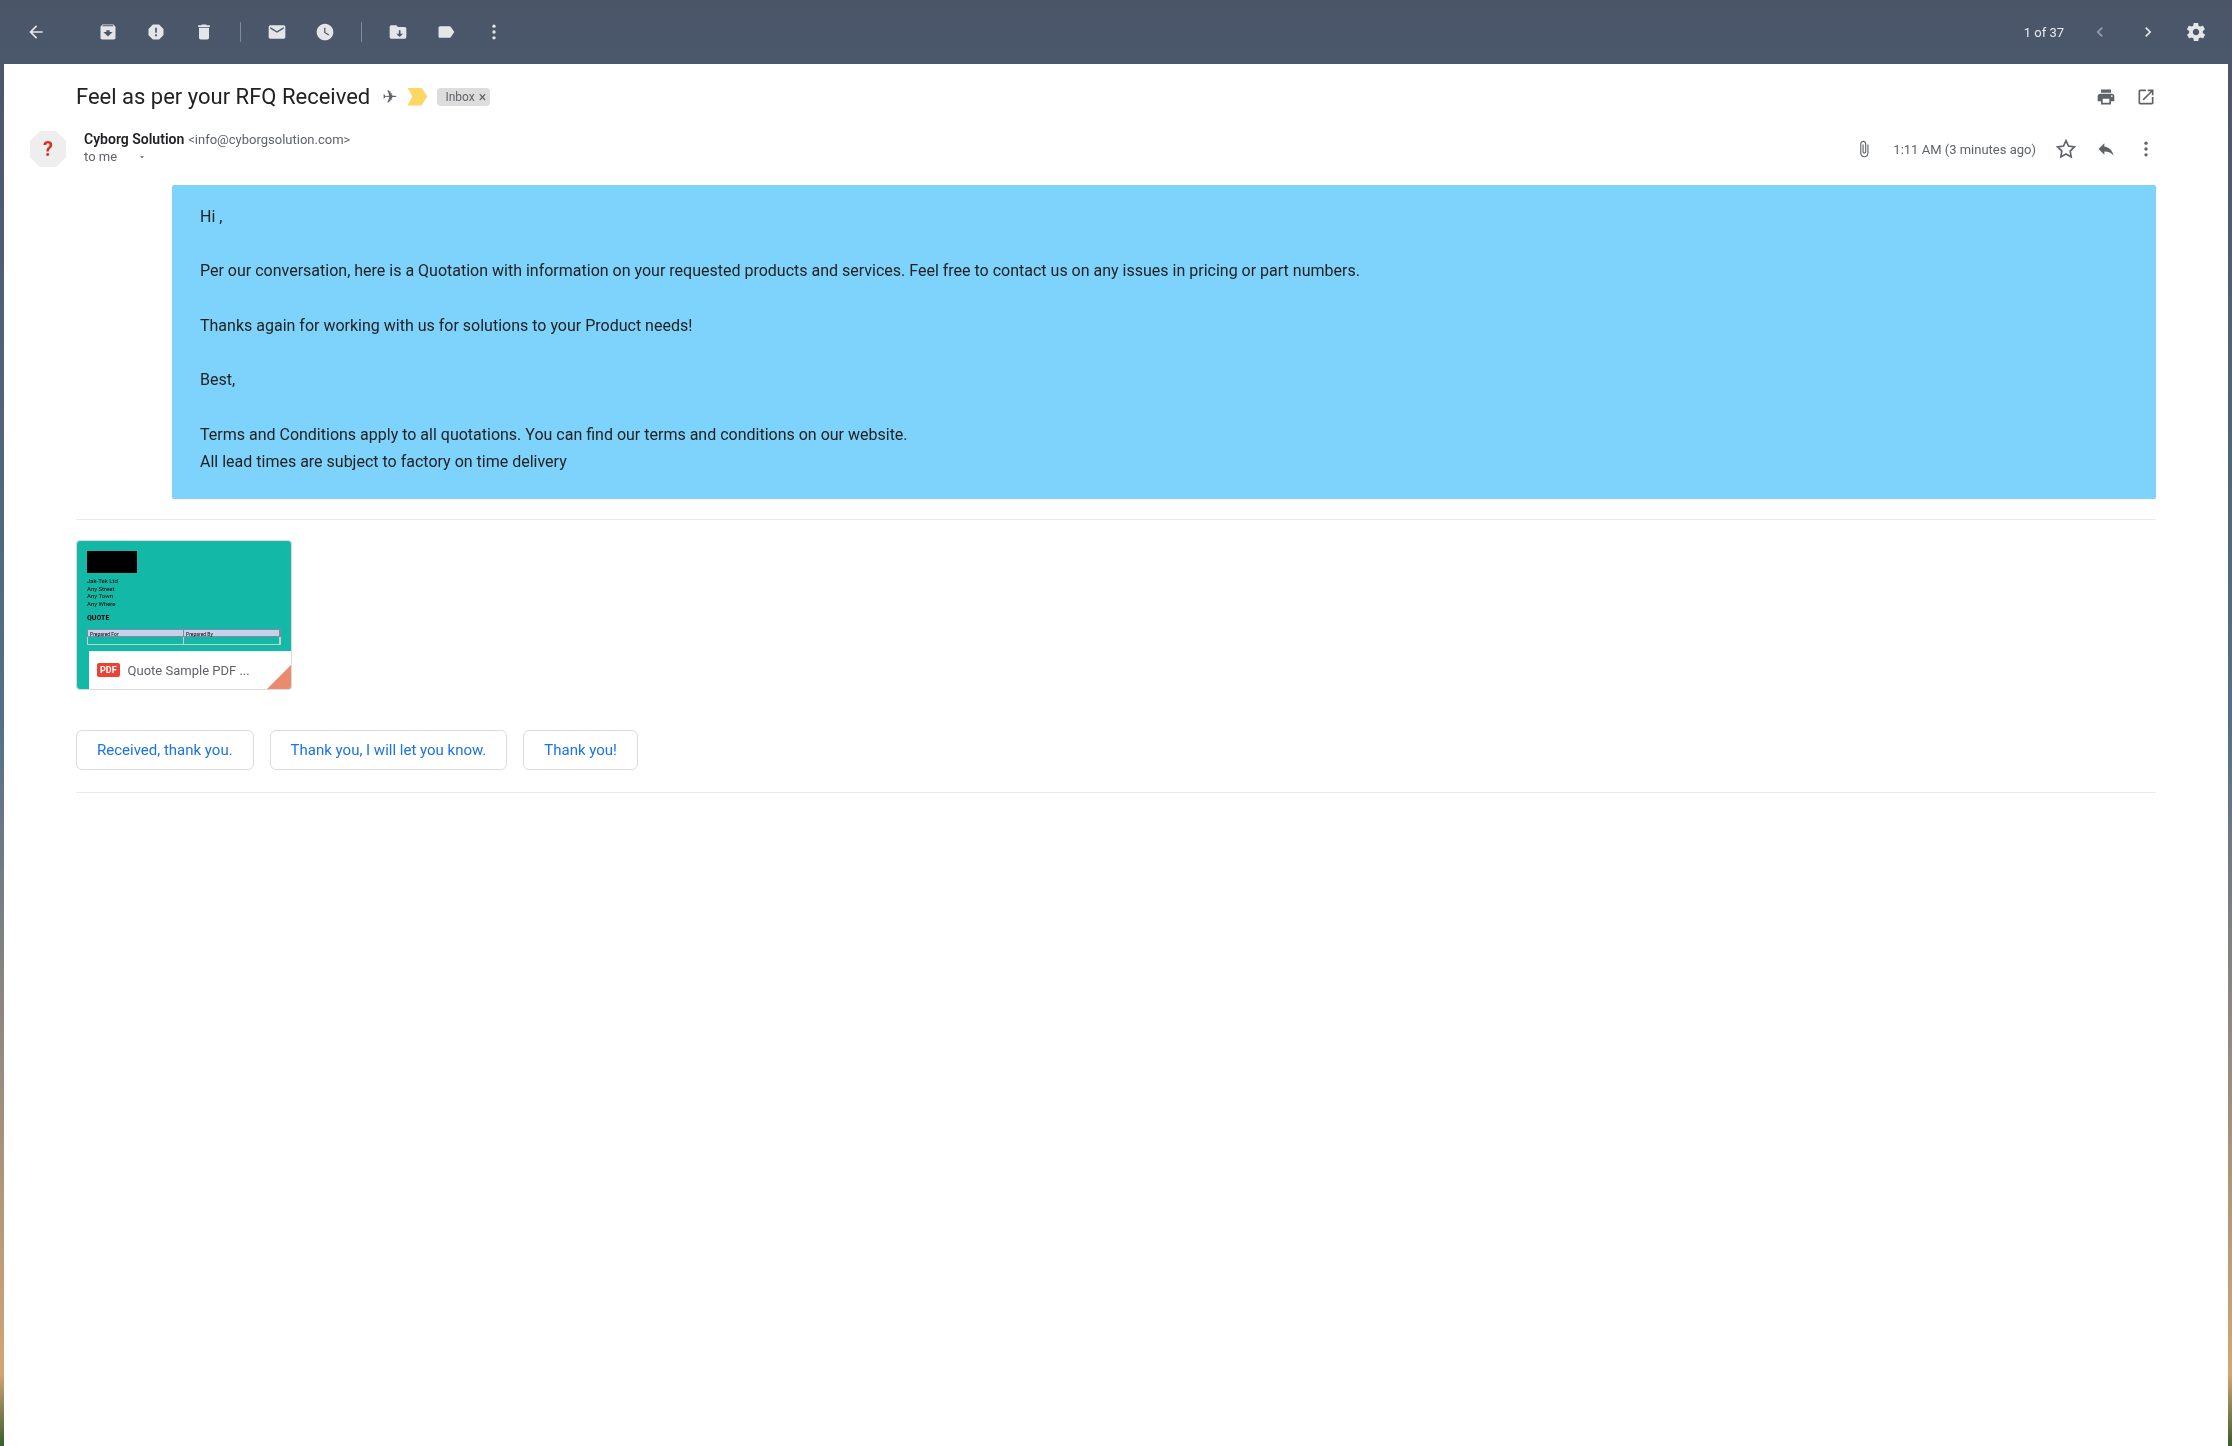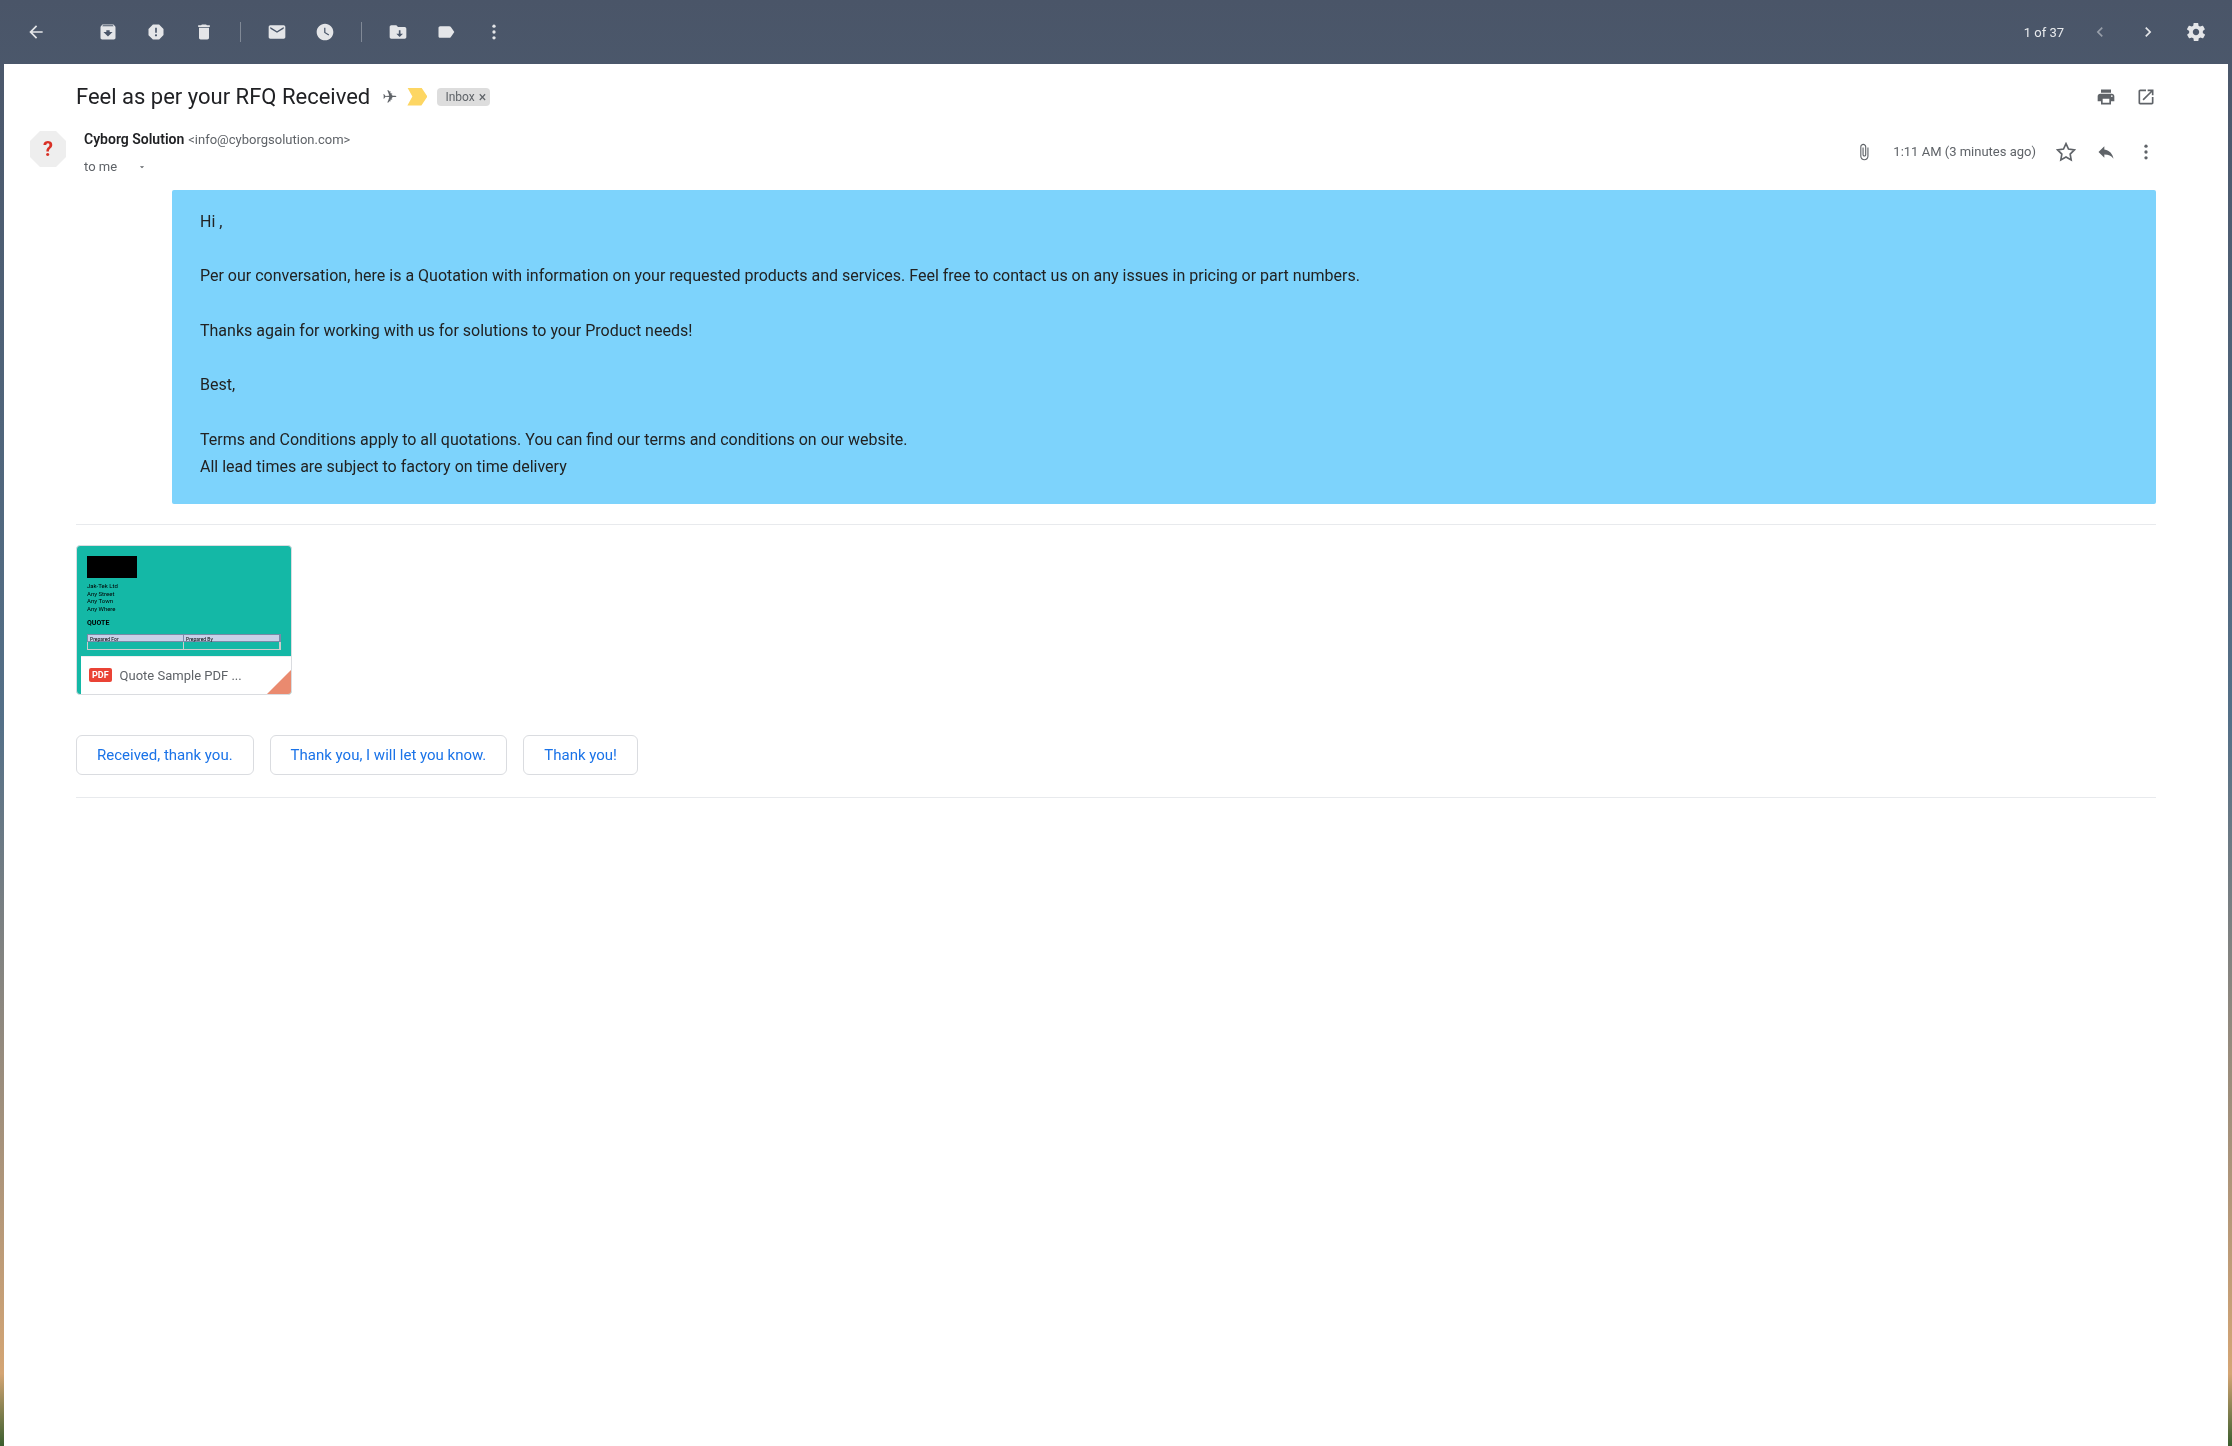--- a/index.html
+++ b/index.html
@@ -91,21 +91,21 @@
     background:#eee;
     clip-path: polygon(30% 5%,70% 5%,95% 30%,95% 70%,70% 95%,30% 95%,5% 70%,5% 30%);
     display:flex; align-items:center; justify-content:center;
     color:#d93025; font-weight:bold; font-size:20px;
     margin-right:16px;
     flex-shrink:0;
   }
   .sender-info { flex:1; }
   .sender-name { font-weight:600; font-size:14px; color:#202124; display:inline; }
   .sender-email { font-size:13px; color:#5f6368; }
-  .to-line { font-size:13px; color:#5f6368; margin-top:11px; display:flex; align-items:center; gap:20px; cursor:pointer;}
+  .to-line { font-size:13px; color:#5f6368; margin-top:1px; display:flex; align-items:center; gap:20px; cursor:pointer;}
   .meta-right { display:flex; align-items:center; gap:20px; color:#5f6368; font-size:13px;}
   .email-body-wrap {
     margin: 12px 72px 0 168px;
     background:#7dd3fc;
     padding: 18px 28px 24px 28px;
     border-radius:2px;
     font-size:16px;
     color:#222;
     line-height:1.7;
   }
@@ -129,21 +129,21 @@
     color:#000;
     line-height:1.3;
     overflow:hidden;
   }
   .att-preview .blk { background:#000; width:50px; height:22px; margin-bottom:4px;}
   .att-preview .tbl { border:1px solid #7a8aa8; background:#c8d1e8; height:8px; margin-top:6px; display:flex;}
   .att-preview .tbl div{flex:1; border-right:1px solid #7a8aa8; font-size:5px; padding:1px 2px; background:#c8d1e8;}
   .att-preview .tbl2 { border:1px solid #ccc; border-top:none; height:8px; display:flex;}
   .att-preview .tbl2 div{flex:1; border-right:1px solid #ccc;}
   .att-footer {
-    position:absolute; bottom:0; left:4px; right:0;
+    position:absolute; bottom:0; left:12px; right:0;
     height:38px;
     background:#fff;
     border-top:1px solid #eee;
     display:flex; align-items:center; padding:0 8px; gap:8px;
     font-size:13px; color:#5f6368;
   }
   .pdf-badge { background:#ea4335; color:#fff; font-size:9px; font-weight:bold; padding:2px 3px; border-radius:2px;}
   .att-footer::after{
     content:""; position:absolute; right:0; bottom:0;
     border-style:solid; border-width:0 0 24px 24px;

